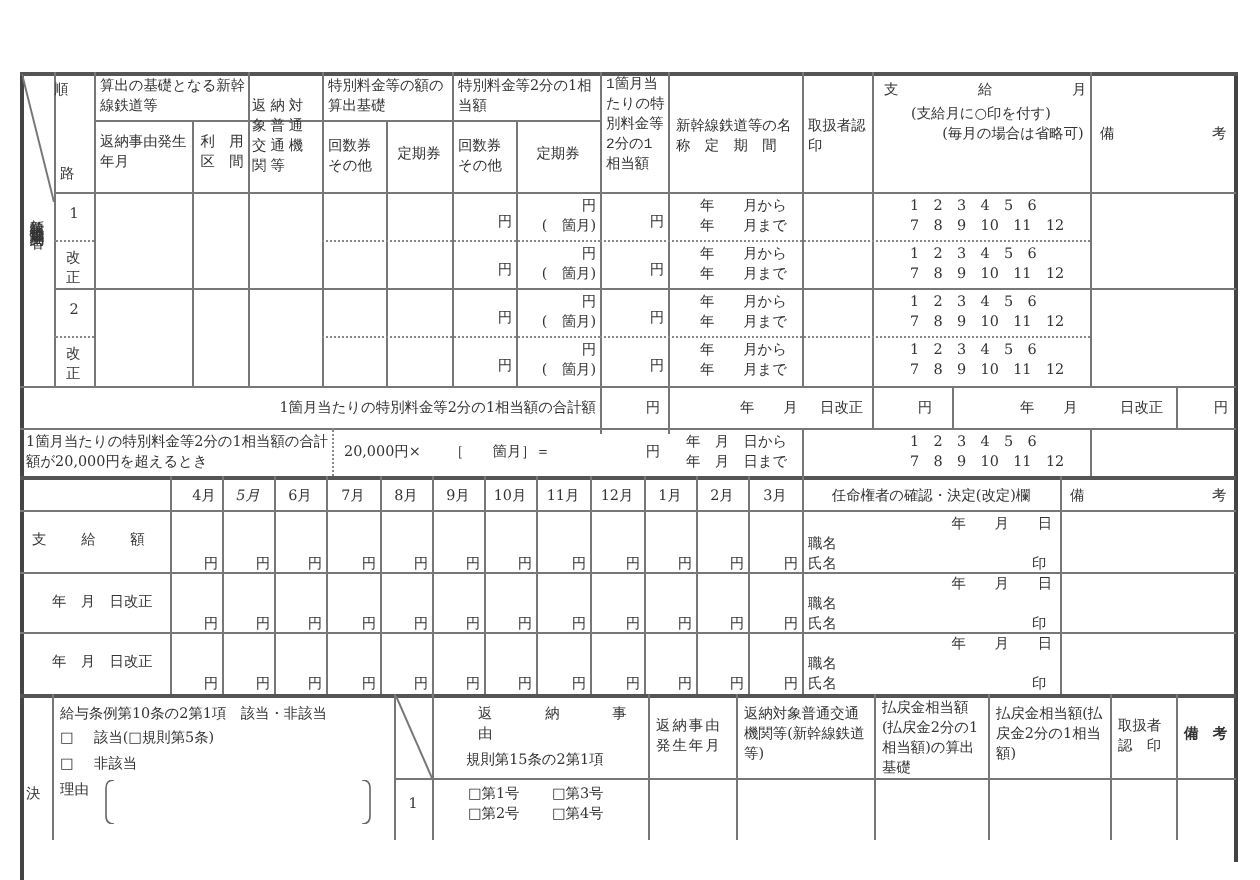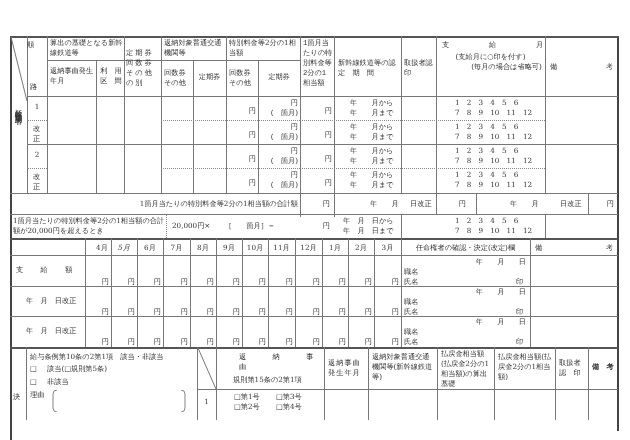--- a/index.html
+++ b/index.html
@@ -50,29 +50,29 @@
 <div class="hd" style="left:27px;top:168px;width:20px;"></div>
 <div class="hd" style="left:161px;top:168px;width:139px;"></div>
 <div class="hd" style="left:300px;top:168px;width:245px;"></div>
 <div class="hl" style="left:10px;top:193px;width:608px;"></div>
 
 <div class="c" style="left:27px;top:40px;width:20px;">順</div>
 <div class="c" style="left:30px;top:82px;width:16px;">路</div>
 <div class="c" style="left:50px;top:38px;width:74px;">算出の基礎となる新幹線鉄道等</div>
 <div class="c" style="left:50px;top:66px;width:45px;">返納事由発生年月</div>
 <div class="c" style="left:99px;top:66px;width:24px;text-align:center;">利　用区　間</div>
-<div class="c" style="left:126px;top:48px;width:34px;letter-spacing:2px;">定期券回数券その他の別</div>
-<div class="c" style="left:164px;top:38px;width:62px;">返納対象普通交通機関等</div>
+<div class="c" style="left:126px;top:48px;width:34px;letter-spacing:2px;">返納対象普通交通機関等</div>
+<div class="c" style="left:164px;top:38px;width:62px;">特別料金等の額の算出基礎</div>
 <div class="c" style="left:164px;top:68px;width:28px;">回数券その他</div>
 <div class="c ctr" style="left:193px;top:72px;width:33px;">定期券</div>
 <div class="c" style="left:229px;top:38px;width:70px;">特別料金等2分の1相当額</div>
 <div class="c" style="left:229px;top:68px;width:28px;">回数券その他</div>
 <div class="c ctr" style="left:258px;top:72px;width:42px;">定期券</div>
 <div class="c" style="left:303px;top:38px;width:30px;font-family:Liberation Mono, monospace;">1箇月当たりの特別料金等2分の1相当額</div>
-<div class="c" style="left:338px;top:58px;width:62px;">新幹線鉄道等の認　定　期　間</div>
+<div class="c" style="left:338px;top:58px;width:62px;">新幹線鉄道等の名称　定　期　間</div>
 <div class="c" style="left:404px;top:58px;width:30px;">取扱者認　印</div>
 <div class="c" style="left:442px;top:40px;">支</div>
 <div class="c" style="left:489px;top:40px;">給</div>
 <div class="c" style="left:536px;top:40px;">月</div>
 <div class="c ctr" style="left:436px;top:52px;width:109px;">(支給月に○印を付す)</div>
 <div class="c ctr" style="left:452px;top:62px;width:109px;">(毎月の場合は省略可)</div>
 <div class="c" style="left:550px;top:62px;">備</div>
 <div class="c" style="left:606px;top:62px;">考</div>
 
 <div class="c vt" style="left:13px;top:103px;height:90px;font-size:7.5px;">新幹線鉄道等利用者</div>

